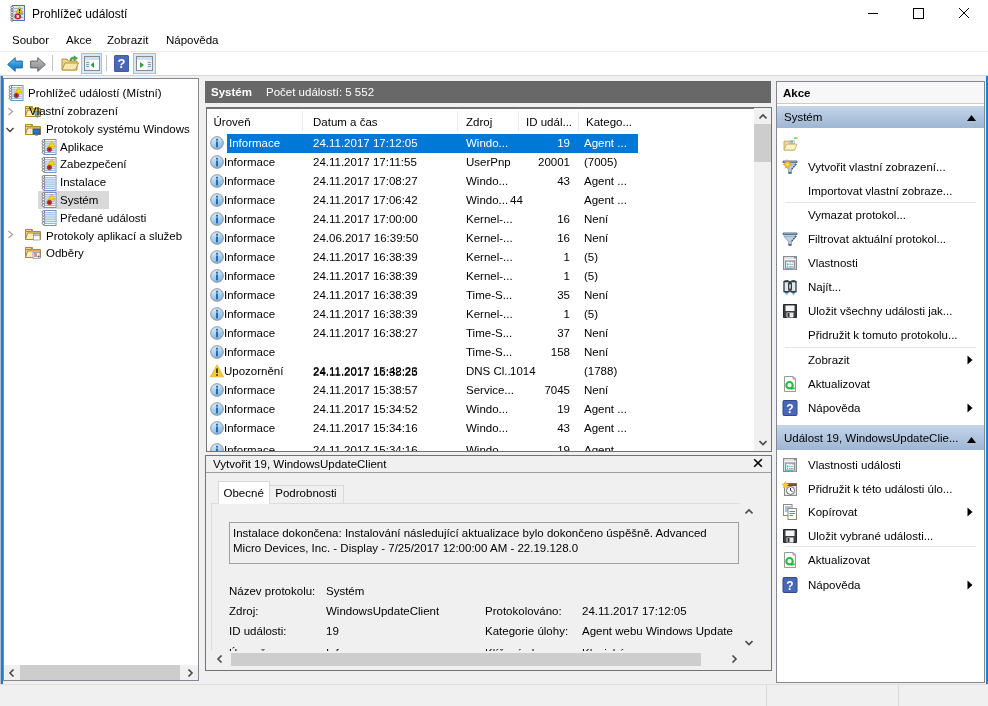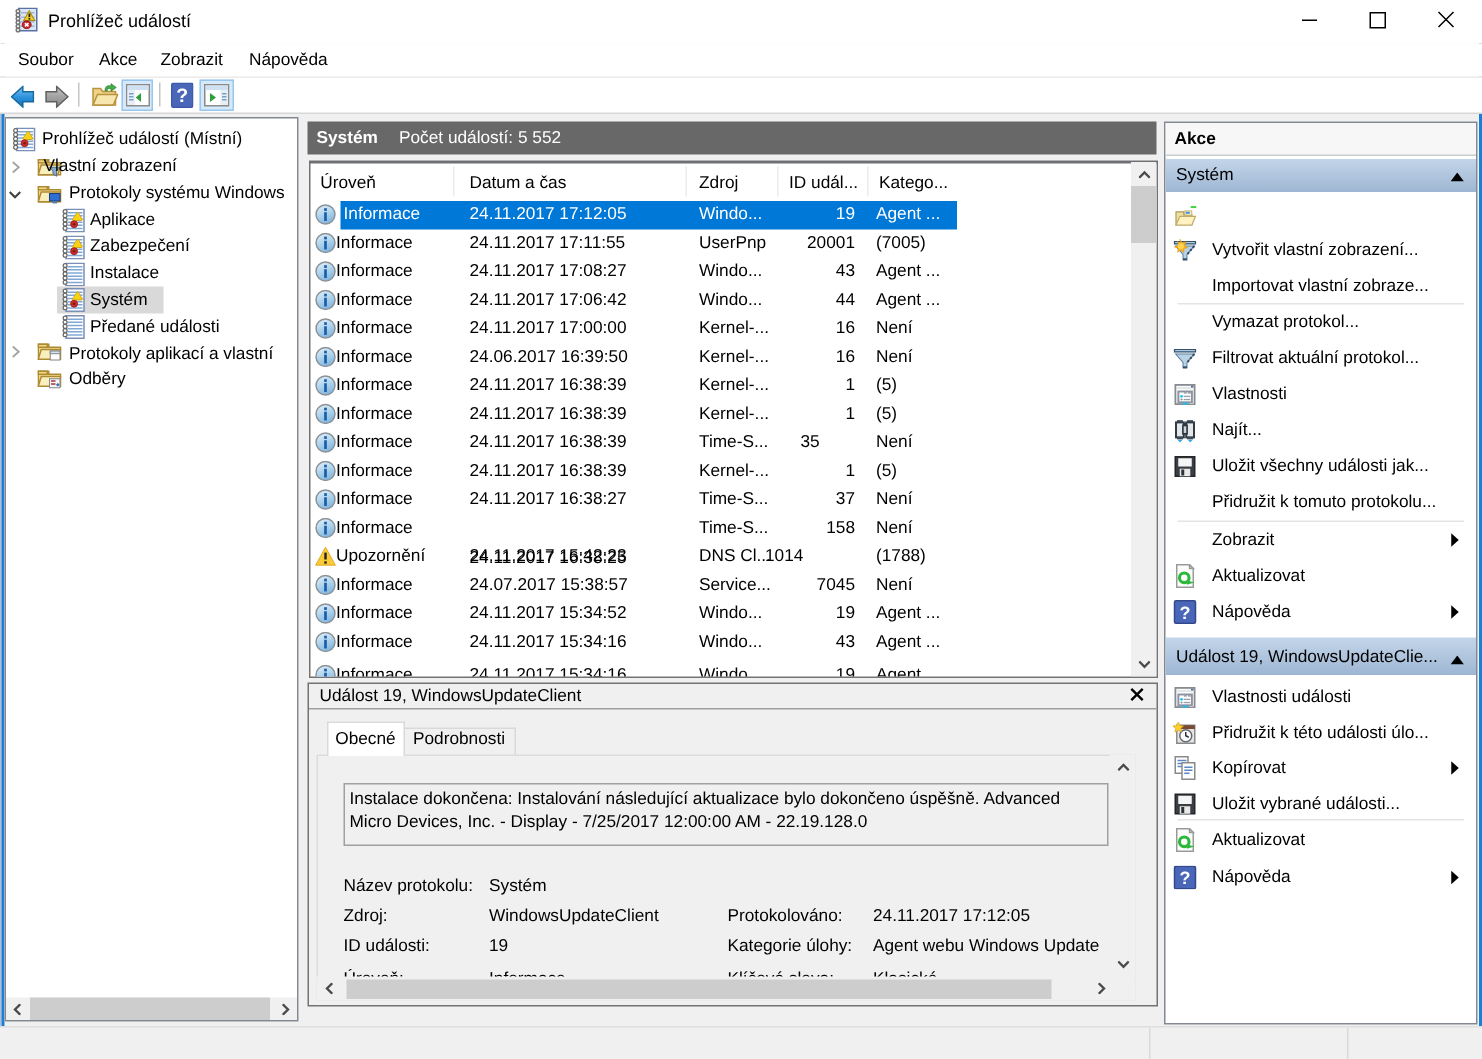--- a/index.html
+++ b/index.html
@@ -331,21 +331,21 @@
  <div class="trow" style="left:57px;top:130.8px">Předané události</div>
 
  <svg class="abs" style="left:3px;top:152px" width="9" height="9" viewBox="0 0 9 9">
       <path d="M2.5 1 L6.5 4.5 L2.5 8" fill="none" stroke="#a3a3a3" stroke-width="1.2"></path>
     </svg>
  <svg class="abs" style="left:22px;top:148px" width="16" height="16">
       <use href="#i-folder"></use>
    <rect x="8.5" y="8" width="6.5" height="6" fill="#fff" stroke="#8a8a8a" stroke-width="0.7"></rect>
    <rect x="8.5" y="8" width="6.5" height="1.8" fill="#cfe0f2" stroke="#8a8a8a" stroke-width="0.7"></rect>
     </svg>
- <div class="trow" style="left:43px;top:148.6px">Protokoly aplikací a vlastní</div>
+ <div class="trow" style="left:43px;top:148.6px">Protokoly aplikací a služeb</div>
 
  <svg class="abs" style="left:22px;top:166px" width="16" height="16">
       <use href="#i-folder"></use>
    <rect x="8" y="8.5" width="7" height="6" fill="#f3f6fa" stroke="#8a8a8a" stroke-width="0.7"></rect>
    <path d="M9 10 L12 10 M9 12 L12 12" stroke="#b03030" stroke-width="1"></path>
    <path d="M12.5 12.5 L14.5 12.5 M13.5 11.5 L13.5 13.5" stroke="#3a6fb8" stroke-width="1"></path>
     </svg>
  <div class="trow" style="left:43px;top:166.4px">Odběry</div>
 
  <div class="sbtrack" style="left:1px;top:587px;width:194px;height:15px"></div>
@@ -405,21 +405,21 @@
         <span class="cell" style="left:303px;width:60px;text-align:right;">43</span>
         <span class="cell" style="left:377px;">Agent ...</span>
       </div>
  <div class="hrow" style="top:82.5px">
         <svg class="abs" style="left:2.5px;top:2.5px" width="14" height="14">
           <use href="#i-info"></use>
         </svg>
         <span class="cell" style="left:17px;">Informace</span>
         <span class="cell" style="left:106px;">24.11.2017 17:06:42</span>
         <span class="cell" style="left:259px;">Windo...</span>
-        <span class="cell" style="left:303px;width:60px;text-align:right;">44</span>
+        <span class="cell" style="left:303px;width:60px;">44</span>
         <span class="cell" style="left:377px;">Agent ...</span>
       </div>
  <div class="hrow" style="top:101.5px">
         <svg class="abs" style="left:2.5px;top:2.5px" width="14" height="14">
           <use href="#i-info"></use>
         </svg>
         <span class="cell" style="left:17px;">Informace</span>
         <span class="cell" style="left:106px;">24.11.2017 17:00:00</span>
         <span class="cell" style="left:259px;">Kernel-...</span>
         <span class="cell" style="left:303px;width:60px;text-align:right;">16</span>
@@ -455,21 +455,21 @@
         <span class="cell" style="left:303px;width:60px;text-align:right;">1</span>
         <span class="cell" style="left:377px;">(5)</span>
       </div>
  <div class="hrow" style="top:177.5px">
         <svg class="abs" style="left:2.5px;top:2.5px" width="14" height="14">
           <use href="#i-info"></use>
         </svg>
         <span class="cell" style="left:17px;">Informace</span>
         <span class="cell" style="left:106px;">24.11.2017 16:38:39</span>
         <span class="cell" style="left:259px;">Time-S...</span>
-        <span class="cell" style="left:303px;width:60px;text-align:center;">35</span>
+        <span class="cell" style="left:303px;width:60px;text-align:right;">35</span>
         <span class="cell" style="left:377px;">Není</span>
       </div>
  <div class="hrow" style="top:196.5px">
         <svg class="abs" style="left:2.5px;top:2.5px" width="14" height="14">
           <use href="#i-info"></use>
         </svg>
         <span class="cell" style="left:17px;">Informace</span>
         <span class="cell" style="left:106px;">24.11.2017 16:38:39</span>
         <span class="cell" style="left:259px;">Kernel-...</span>
         <span class="cell" style="left:303px;width:60px;text-align:right;">1</span>
@@ -503,21 +503,21 @@
         <span class="cell" style="left:106px;">24.11.2017 15:42:23</span>
         <span class="cell" style="left:259px;">DNS Cl...</span>
         <span class="cell" style="left:303px;width:60px;text-align:left;">1014</span>
         <span class="cell" style="left:377px;">(1788)</span>
       </div>
  <div class="hrow" style="top:272.5px">
         <svg class="abs" style="left:2.5px;top:2.5px" width="14" height="14">
           <use href="#i-info"></use>
         </svg>
         <span class="cell" style="left:17px;">Informace</span>
-        <span class="cell" style="left:106px;">24.07.2017 15:38:57</span>
+        <span class="cell" style="left:106px;">24.11.2017 15:38:57</span>
         <span class="cell" style="left:259px;">Service...</span>
         <span class="cell" style="left:303px;width:60px;text-align:right;">7045</span>
         <span class="cell" style="left:377px;">Není</span>
       </div>
  <div class="hrow" style="top:291.5px">
         <svg class="abs" style="left:2.5px;top:2.5px" width="14" height="14">
           <use href="#i-info"></use>
         </svg>
         <span class="cell" style="left:17px;">Informace</span>
         <span class="cell" style="left:106px;">24.11.2017 15:34:52</span>
@@ -551,21 +551,21 @@
       <path d="M0.5 5.5 L4 2 L7.5 5.5" fill="none" stroke="#4a4a4a" stroke-width="1.6"></path>
     </svg>
  <div class="sbthumb" style="left:547px;top:16px;width:17px;height:38px"></div>
  <svg class="abs" style="left:551.5px;top:331px" width="8" height="8" viewBox="0 0 8 8">
       <path d="M0.5 2 L4 5.5 L7.5 2" fill="none" stroke="#4a4a4a" stroke-width="1.6"></path>
     </svg>
 </div>
 
 <div class="abs" id="detailpanel"></div>
 <div id="dc" class="abs" style="left:206px;top:456px;width:565px;height:214px;overflow:hidden">
- <div class="txt" style="left:7px;top:0.5px">Událost 19, WindowsUpdateClient</div>
+ <div class="txt" style="left:7px;top:0.5px">Vytvořit 19, WindowsUpdateClient</div>
  <svg class="abs" style="left:547px;top:2px" width="10" height="10" viewBox="0 0 10 10">
       <path d="M1.2 1.2 L8.8 8.8 M8.8 1.2 L1.2 8.8" stroke="#000" stroke-width="1.6"></path>
     </svg>
  <div class="abs" style="left:0;top:16px;width:565px;height:1px;background:#9f9f9f"></div>
 
  <div class="abs" style="left:64px;top:29px;width:74px;height:19px;border:1px solid #d9d9d9;border-left:none;border-bottom:none;box-sizing:border-box"></div>
  <div class="txt" style="left:69.3px;top:29.5px">Podrobnosti</div>
  <div class="abs" style="left:12px;top:25px;width:52px;height:23px;background:#fff;border:1px solid #d9d9d9;border-bottom:none;box-sizing:border-box;z-index:2"></div>
  <div class="txt" style="left:17.5px;top:29.5px;z-index:3">Obecné</div>
 

